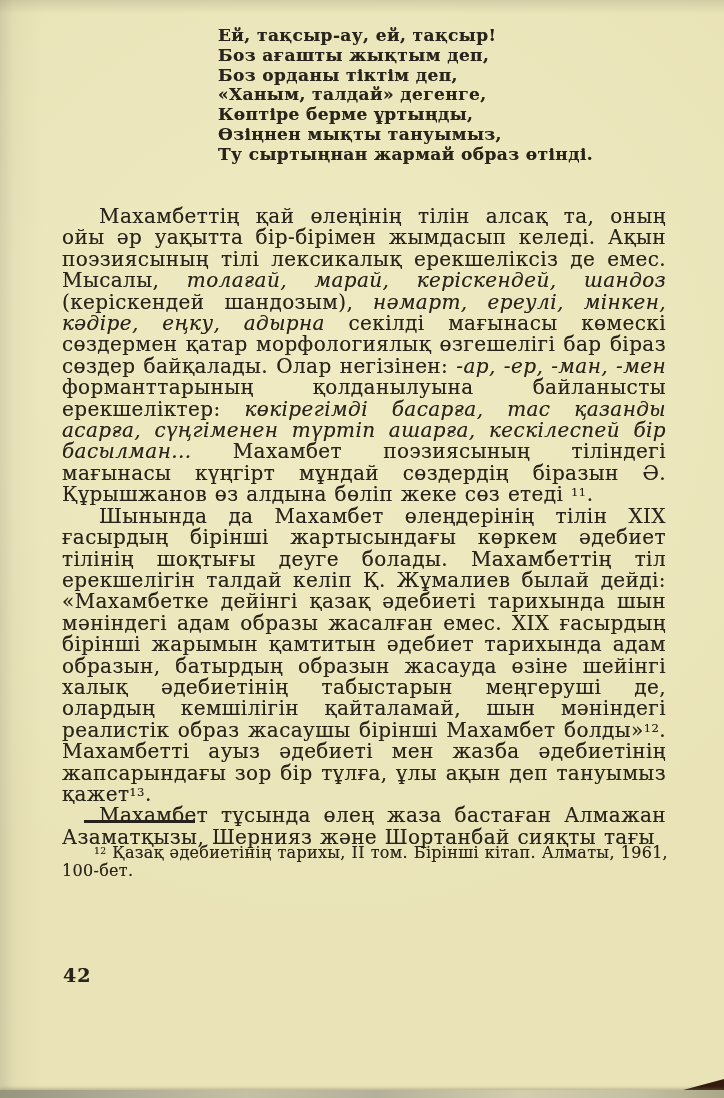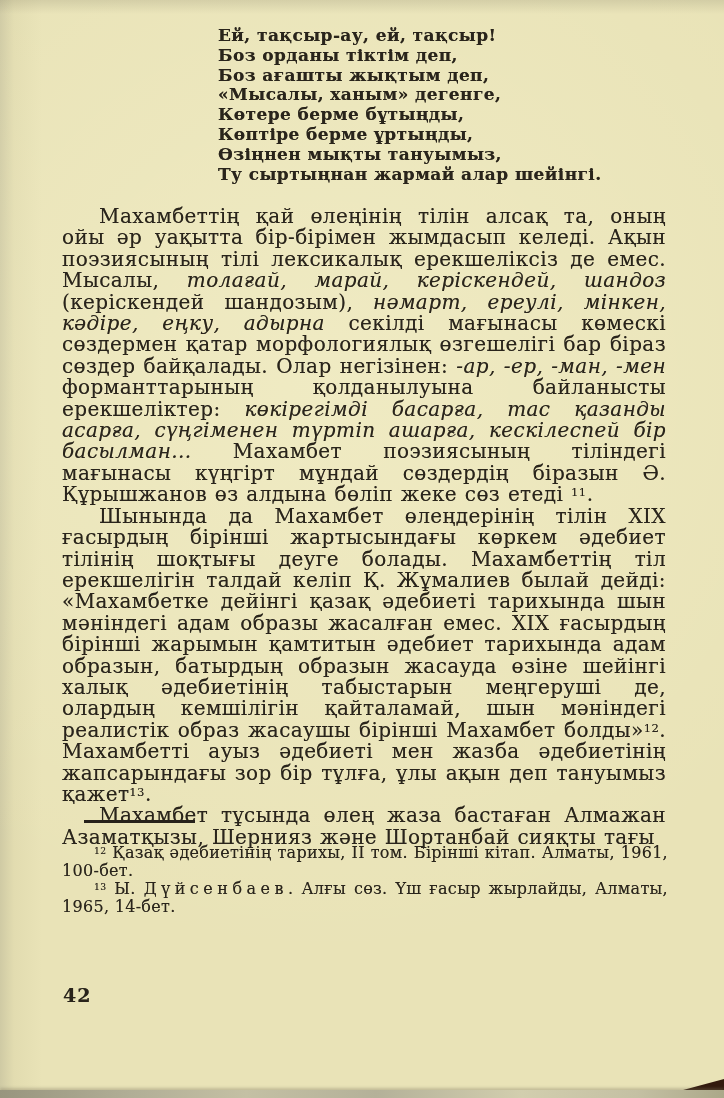--- a/index.html
+++ b/index.html
@@ -46,21 +46,21 @@
   }
   .footnotes {
     position: absolute; left: 62px; top: 844px; width: 606px;
     font-size: 16px; line-height: 18px; text-align: justify;
     letter-spacing: 0.3px;
     text-shadow: 0 0 0.4px rgba(41,36,27,0.5);
   }
   .footnotes p { margin: 0; text-indent: 32px; }
   .spaced { letter-spacing: 4.5px; }
   .page-number {
-    position: absolute; left: 63px; top: 984px;
+    position: absolute; left: 63px; top: 964px;
     font-size: 19px; font-weight: bold; letter-spacing: 1px;
     text-shadow: 0 0 0.5px rgba(41,36,27,0.5);
   }
   .bottom-edge {
     position: absolute; left: 0; right: 0; bottom: 0; height: 8px;
     background: linear-gradient(90deg,
       #98957e 0%, #b1ae96 18%, #c4c0a4 34%, #b4b199 52%,
       #d2ceae 72%, #c4c0a3 88%, #aba889 100%);
     box-shadow: 0 -2px 3px rgba(120,116,92,0.35);
   }
@@ -70,34 +70,32 @@
     border-bottom: 14px solid #331a0e;
     border-left: 52px solid transparent;
   }
 </style>
 </head>
 <body>
 
 <div class="page">
   <div class="poem">
       <div>Ей, тақсыр-ау, ей, тақсыр!</div>
+      <div>Боз ағашты жықтым деп,</div>
       <div>Боз орданы тіктім деп,</div>
-      <div>Боз ағашты жықтым деп,</div>
-      <div>«Мысалы, ханым» дегенге,</div>
-      <div>Көтере берме бұтыңды,</div>
+      <div>«Ханым, талдай» дегенге,</div>
       <div>Көптіре берме ұртыңды,</div>
       <div>Өзіңнен мықты тануымыз,</div>
-      <div>Ту сыртыңнан жармай алар шейінгі.</div>
+      <div>Ту сыртыңнан жармай образ өтінді.</div>
     </div>
   <div class="body-text">
       <p><span>Махамбеттің қай өлеңінің тілін алсақ та, оның ойы әр уақытта бір-бірімен жымдасып келеді.  Ақын поэзиясының тілі лексикалық ерекшеліксіз де емес. Мысалы, </span><span class="it">толағай, марай, керіскендей, шандоз</span><span> (керіскендей шандозым), </span><span class="it">нәмарт, ереулі, мінкен, кәдіре, еңку, адырна</span><span> секілді мағынасы көмескі сөздермен қатар морфологиялық өзгешелігі бар біраз сөздер байқалады. Олар негізінен: </span><span class="it">-ар, -ер, -ман, -мен</span><span> форманттарының қолданылуына байланысты ерекшеліктер: </span><span class="it">көкірегімді басарға, тас қазанды асарға, сүңгіменен түртіп ашарға, кескілеспей бір басылман...</span><span> Махамбет поэзиясының тіліндегі мағынасы күңгірт мұндай сөздердің  біразын Ә. Құрышжанов өз алдына бөліп жеке сөз етеді </span><sup class="fn-ref">11</sup><span>.</span></p>
       <p><span>Шынында да Махамбет  өлеңдерінің тілін XIX ғасырдың бірінші жартысындағы көркем әдебиет тілінің шоқтығы деуге болады.  Махамбеттің тіл ерекшелігін талдай келіп Қ. Жұмалиев былай дейді: «Махамбетке дейінгі қазақ әдебиеті тарихында шын мәніндегі адам образы жасалған емес.  XIX ғасырдың бірінші жарымын қамтитын әдебиет тарихында  адам образын, батырдың образын жасауда өзіне шейінгі халық әдебиетінің табыстарын меңгеруші де,  олардың  кемшілігін қайталамай, шын мәніндегі реалистік образ жасаушы бірінші Махамбет болды»</span><sup class="fn-ref">12</sup><span>.  Махамбетті ауыз әдебиеті мен жазба әдебиетінің  жапсарындағы  зор бір тұлға, ұлы ақын деп тануымыз қажет</span><sup class="fn-ref">13</sup><span>.</span></p>
       <p><span>Махамбет тұсында өлең жаза бастаған  Алмажан Азаматқызы, Шернияз және Шортанбай сияқты тағы</span></p>
     </div>
   <div class="fn-rule"></div>
   <div class="footnotes">
       <p><sup class="fn-ref">12</sup><span> Қазақ әдебиетінің тарихы, II том. Бірінші кітап. Алматы, 1961, 100-бет.</span></p>
-      <p><sup class="fn-ref">13</sup><span> Ы. </span><span class="spaced">Дүйсенбаев</span><span>.  Алғы сөз. Үш ғасыр жырлайды, Алматы, 1965, 14-бет.</span></p>
     </div>
   <div class="page-number">42</div>
   <div class="corner-fold"></div>
   <div class="bottom-edge"></div>
 </div>
 
 </body></html>

